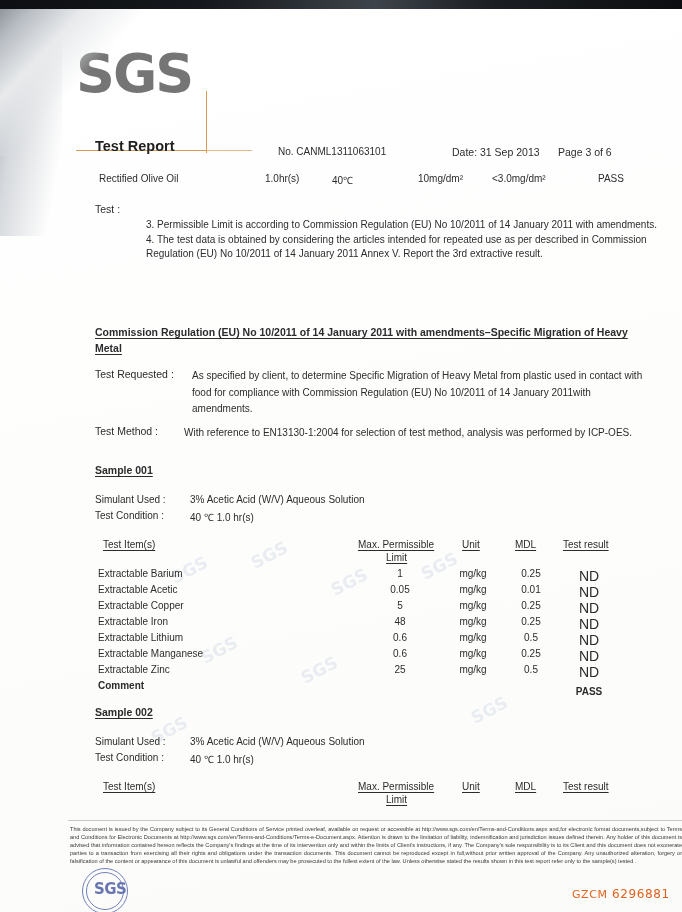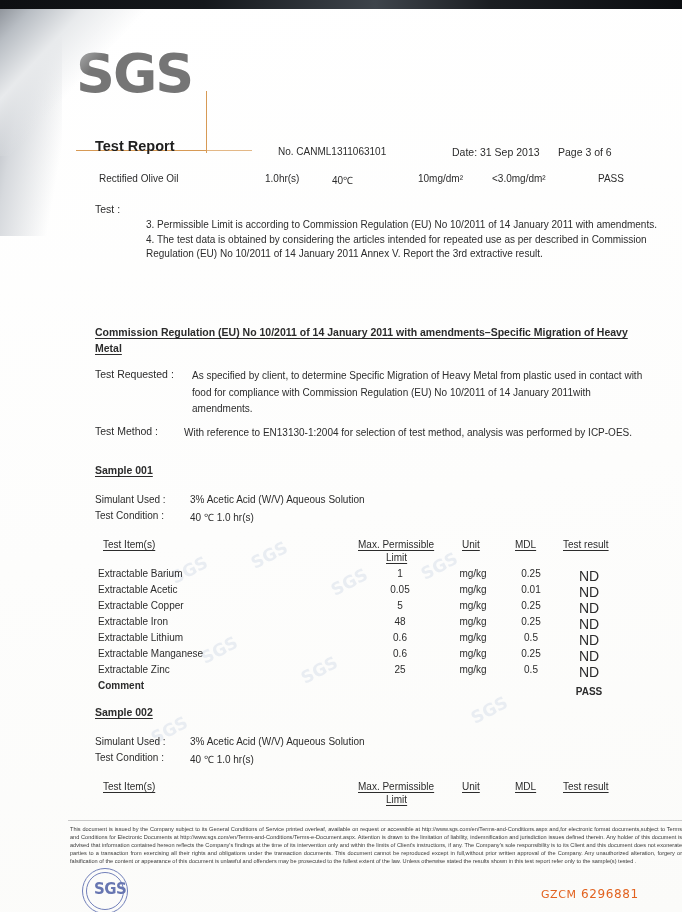--- a/index.html
+++ b/index.html
@@ -131,21 +131,21 @@
     position:absolute;left:4px;top:4px;width:36px;height:36px;border-radius:50%;
     border:.8px solid #3b4fa0;
   }
   #stamp-text{
     position:absolute;left:12px;top:12px;
     font-family:"DejaVu Sans",sans-serif;font-size:15px;font-weight:bold;
     color:#2f4396;letter-spacing:-.5px;
   }
 
   #ref-code{
-    position:absolute;left:541px;top:887px;font-size:12px;
+    position:absolute;left:572px;top:887px;font-size:12px;
     color:#e2621f;letter-spacing:.6px;z-index:25;
     font-family:"DejaVu Sans", sans-serif;
   }
   #ref-code .pre{font-size:11px;}
 
   
   .wm{
     position:absolute;color:#e9edf2;font-size:17px;font-weight:bold;
     font-family:"DejaVu Sans",sans-serif;transform:rotate(-28deg);
     z-index:5;pointer-events:none;

